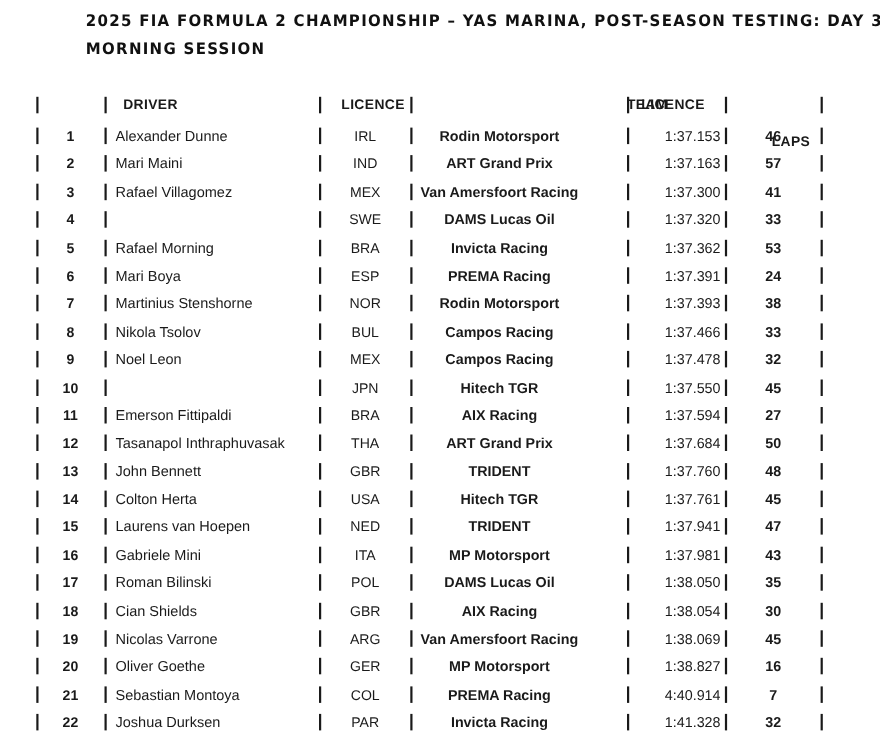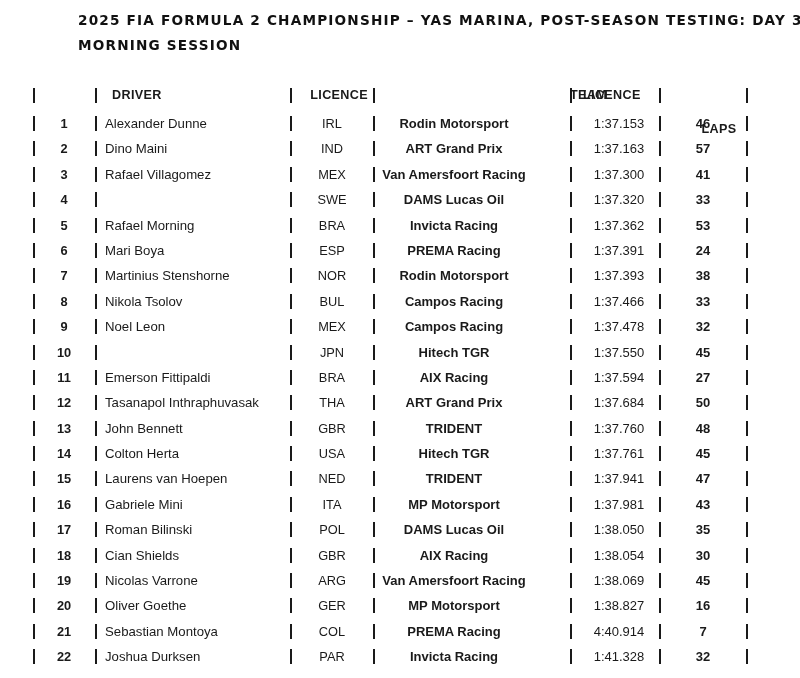--- a/index.html
+++ b/index.html
@@ -109,21 +109,21 @@
   .c-team {
     left: 365px;
     width: 178px;
     text-align: center;
     font-weight: 700;
     font-size: 13px;
   }
   .c-time {
     left: 583px;
     width: 72px;
-    text-align: center;
+    text-align: right;
     font-weight: 400;
     font-size: 13px;
   }
   .c-laps {
     left: 664px;
     width: 78px;
     text-align: center;
     font-weight: 700;
     font-size: 13px;
   }
@@ -185,21 +185,21 @@
       </div>
       <div class="row">
         <span class="pipe p0"></span>
         <span class="pipe p1"></span>
         <span class="pipe p2"></span>
         <span class="pipe p3"></span>
         <span class="pipe p4"></span>
         <span class="pipe p5"></span>
         <span class="pipe p6"></span>
         <span class="cell c-pos">2</span>
-        <span class="cell c-driver">Dino Maini</span>
+        <span class="cell c-driver">Mari Maini</span>
         <span class="cell c-lic">IND</span>
         <span class="cell c-team">ART Grand Prix</span>
         <span class="cell c-time">1:37.163</span>
         <span class="cell c-laps">57</span>
       </div>
       <div class="row">
         <span class="pipe p0"></span>
         <span class="pipe p1"></span>
         <span class="pipe p2"></span>
         <span class="pipe p3"></span>

